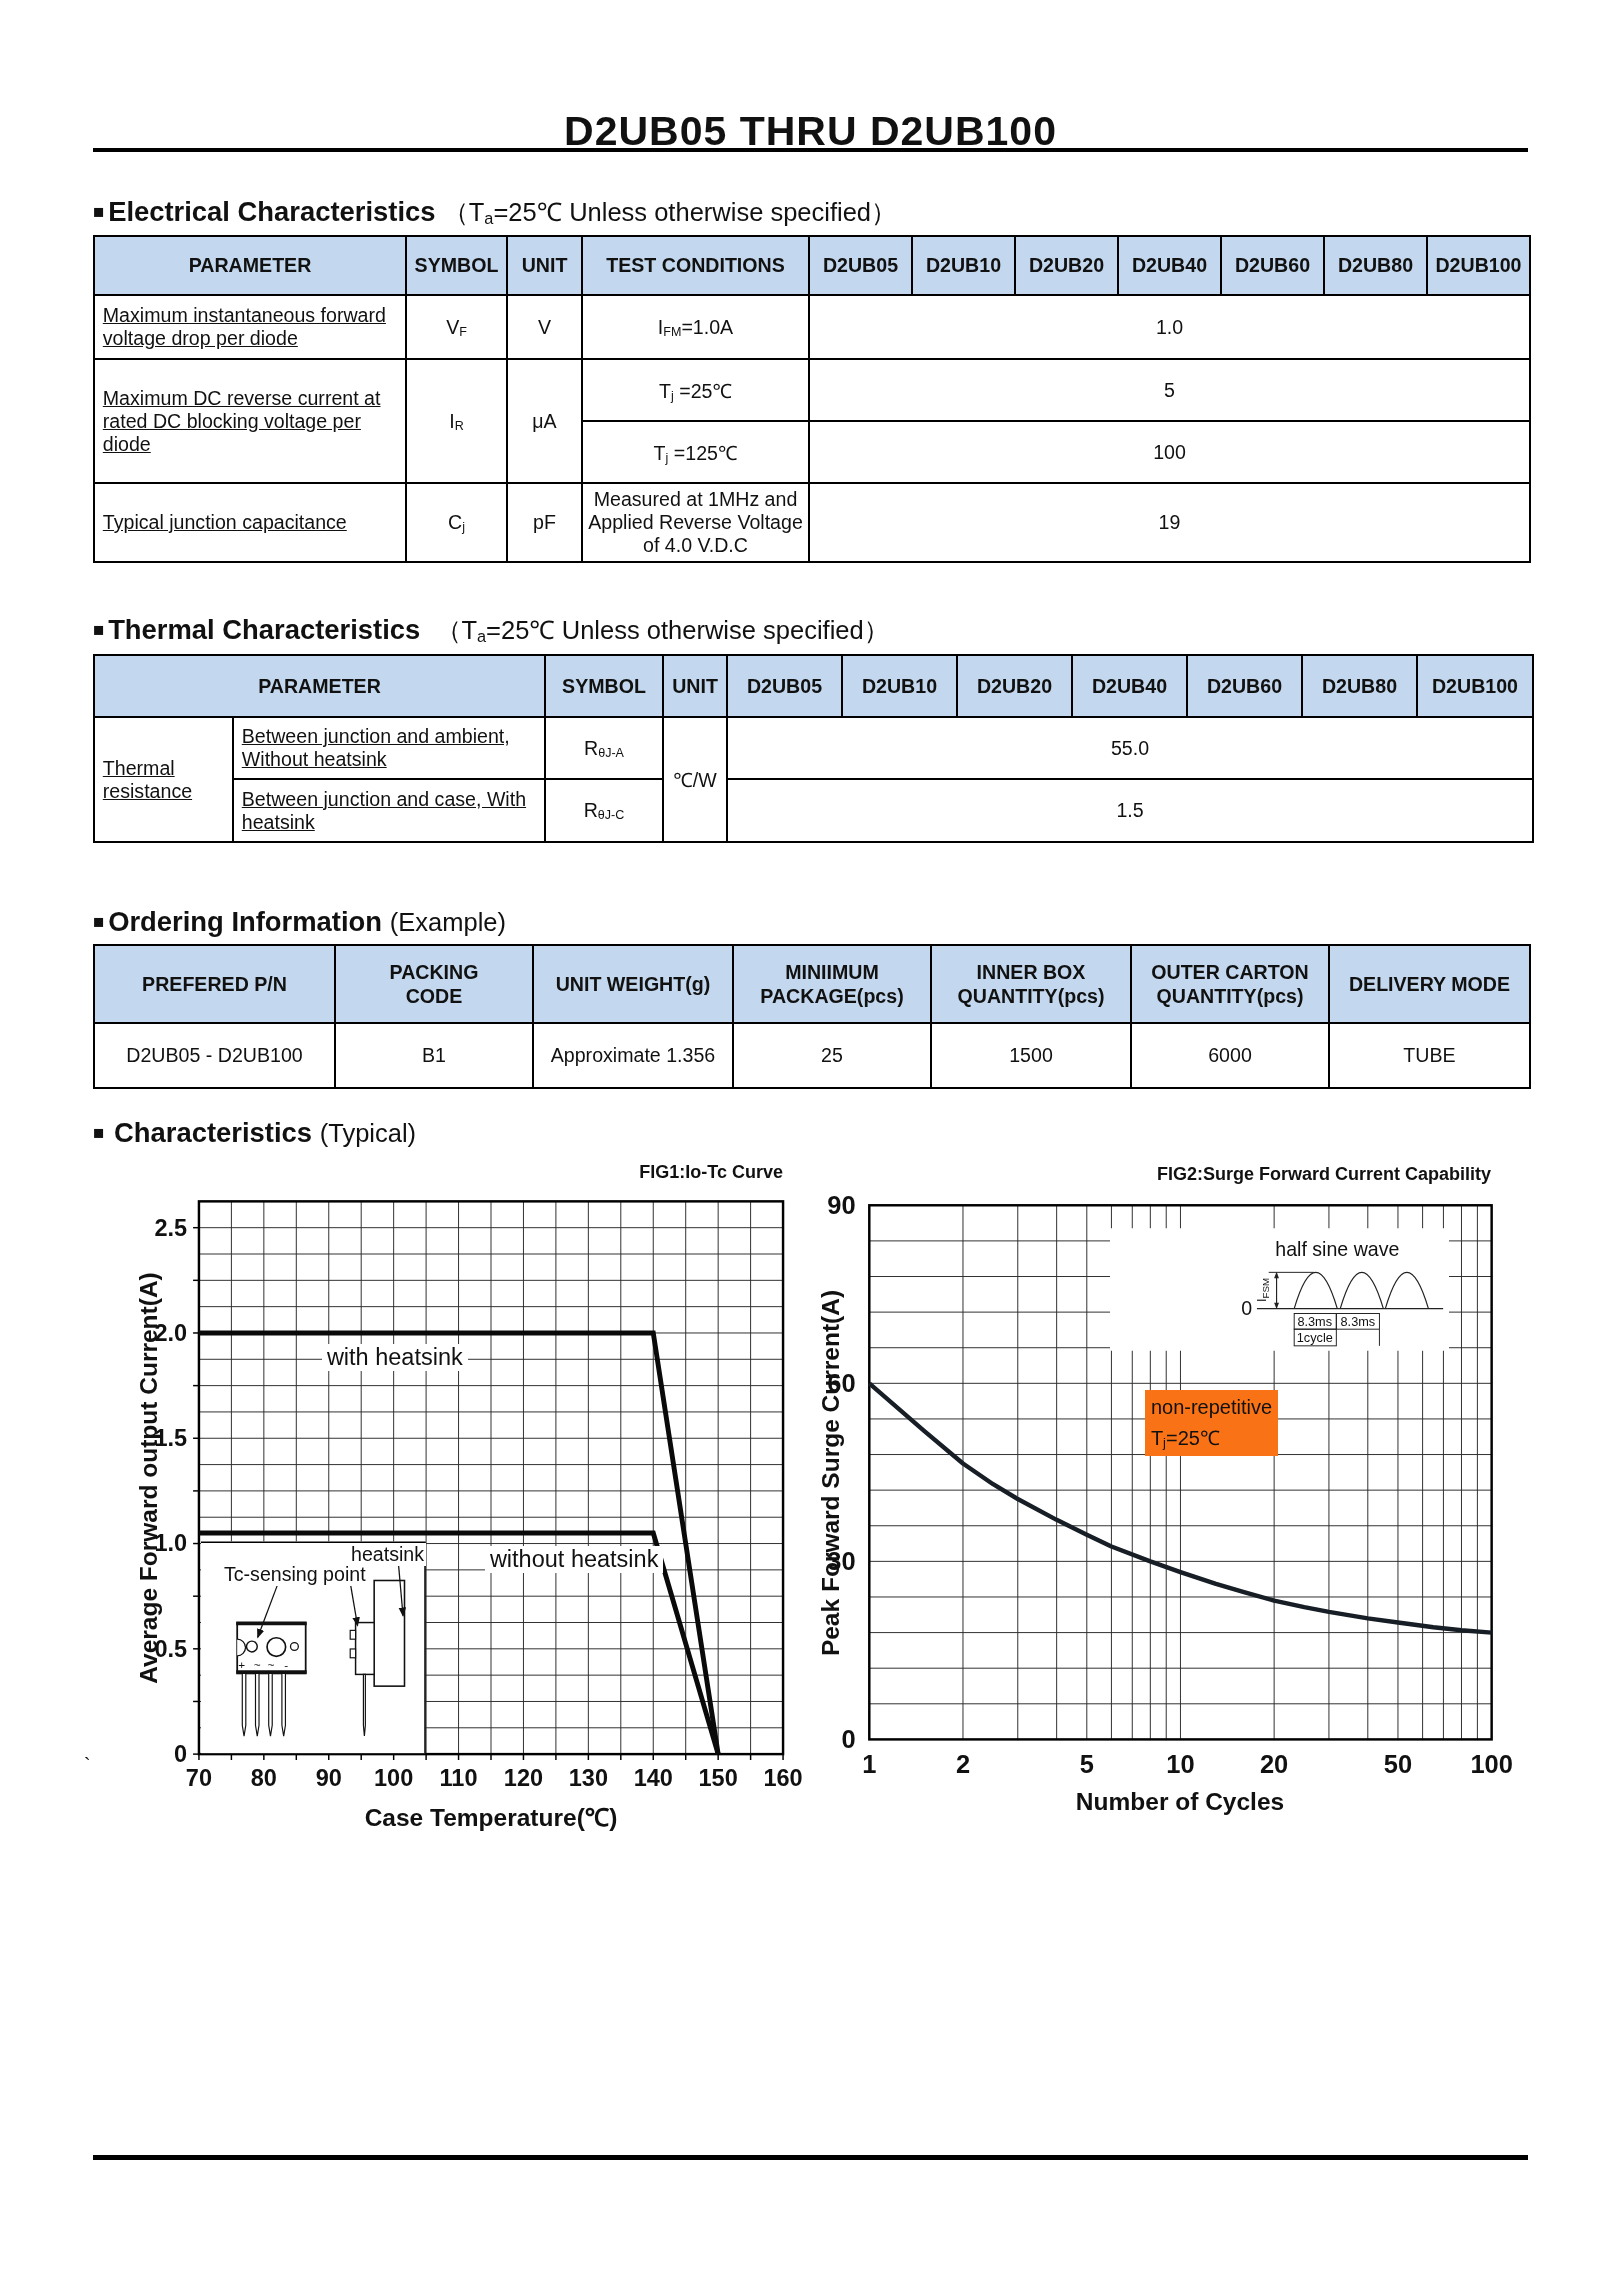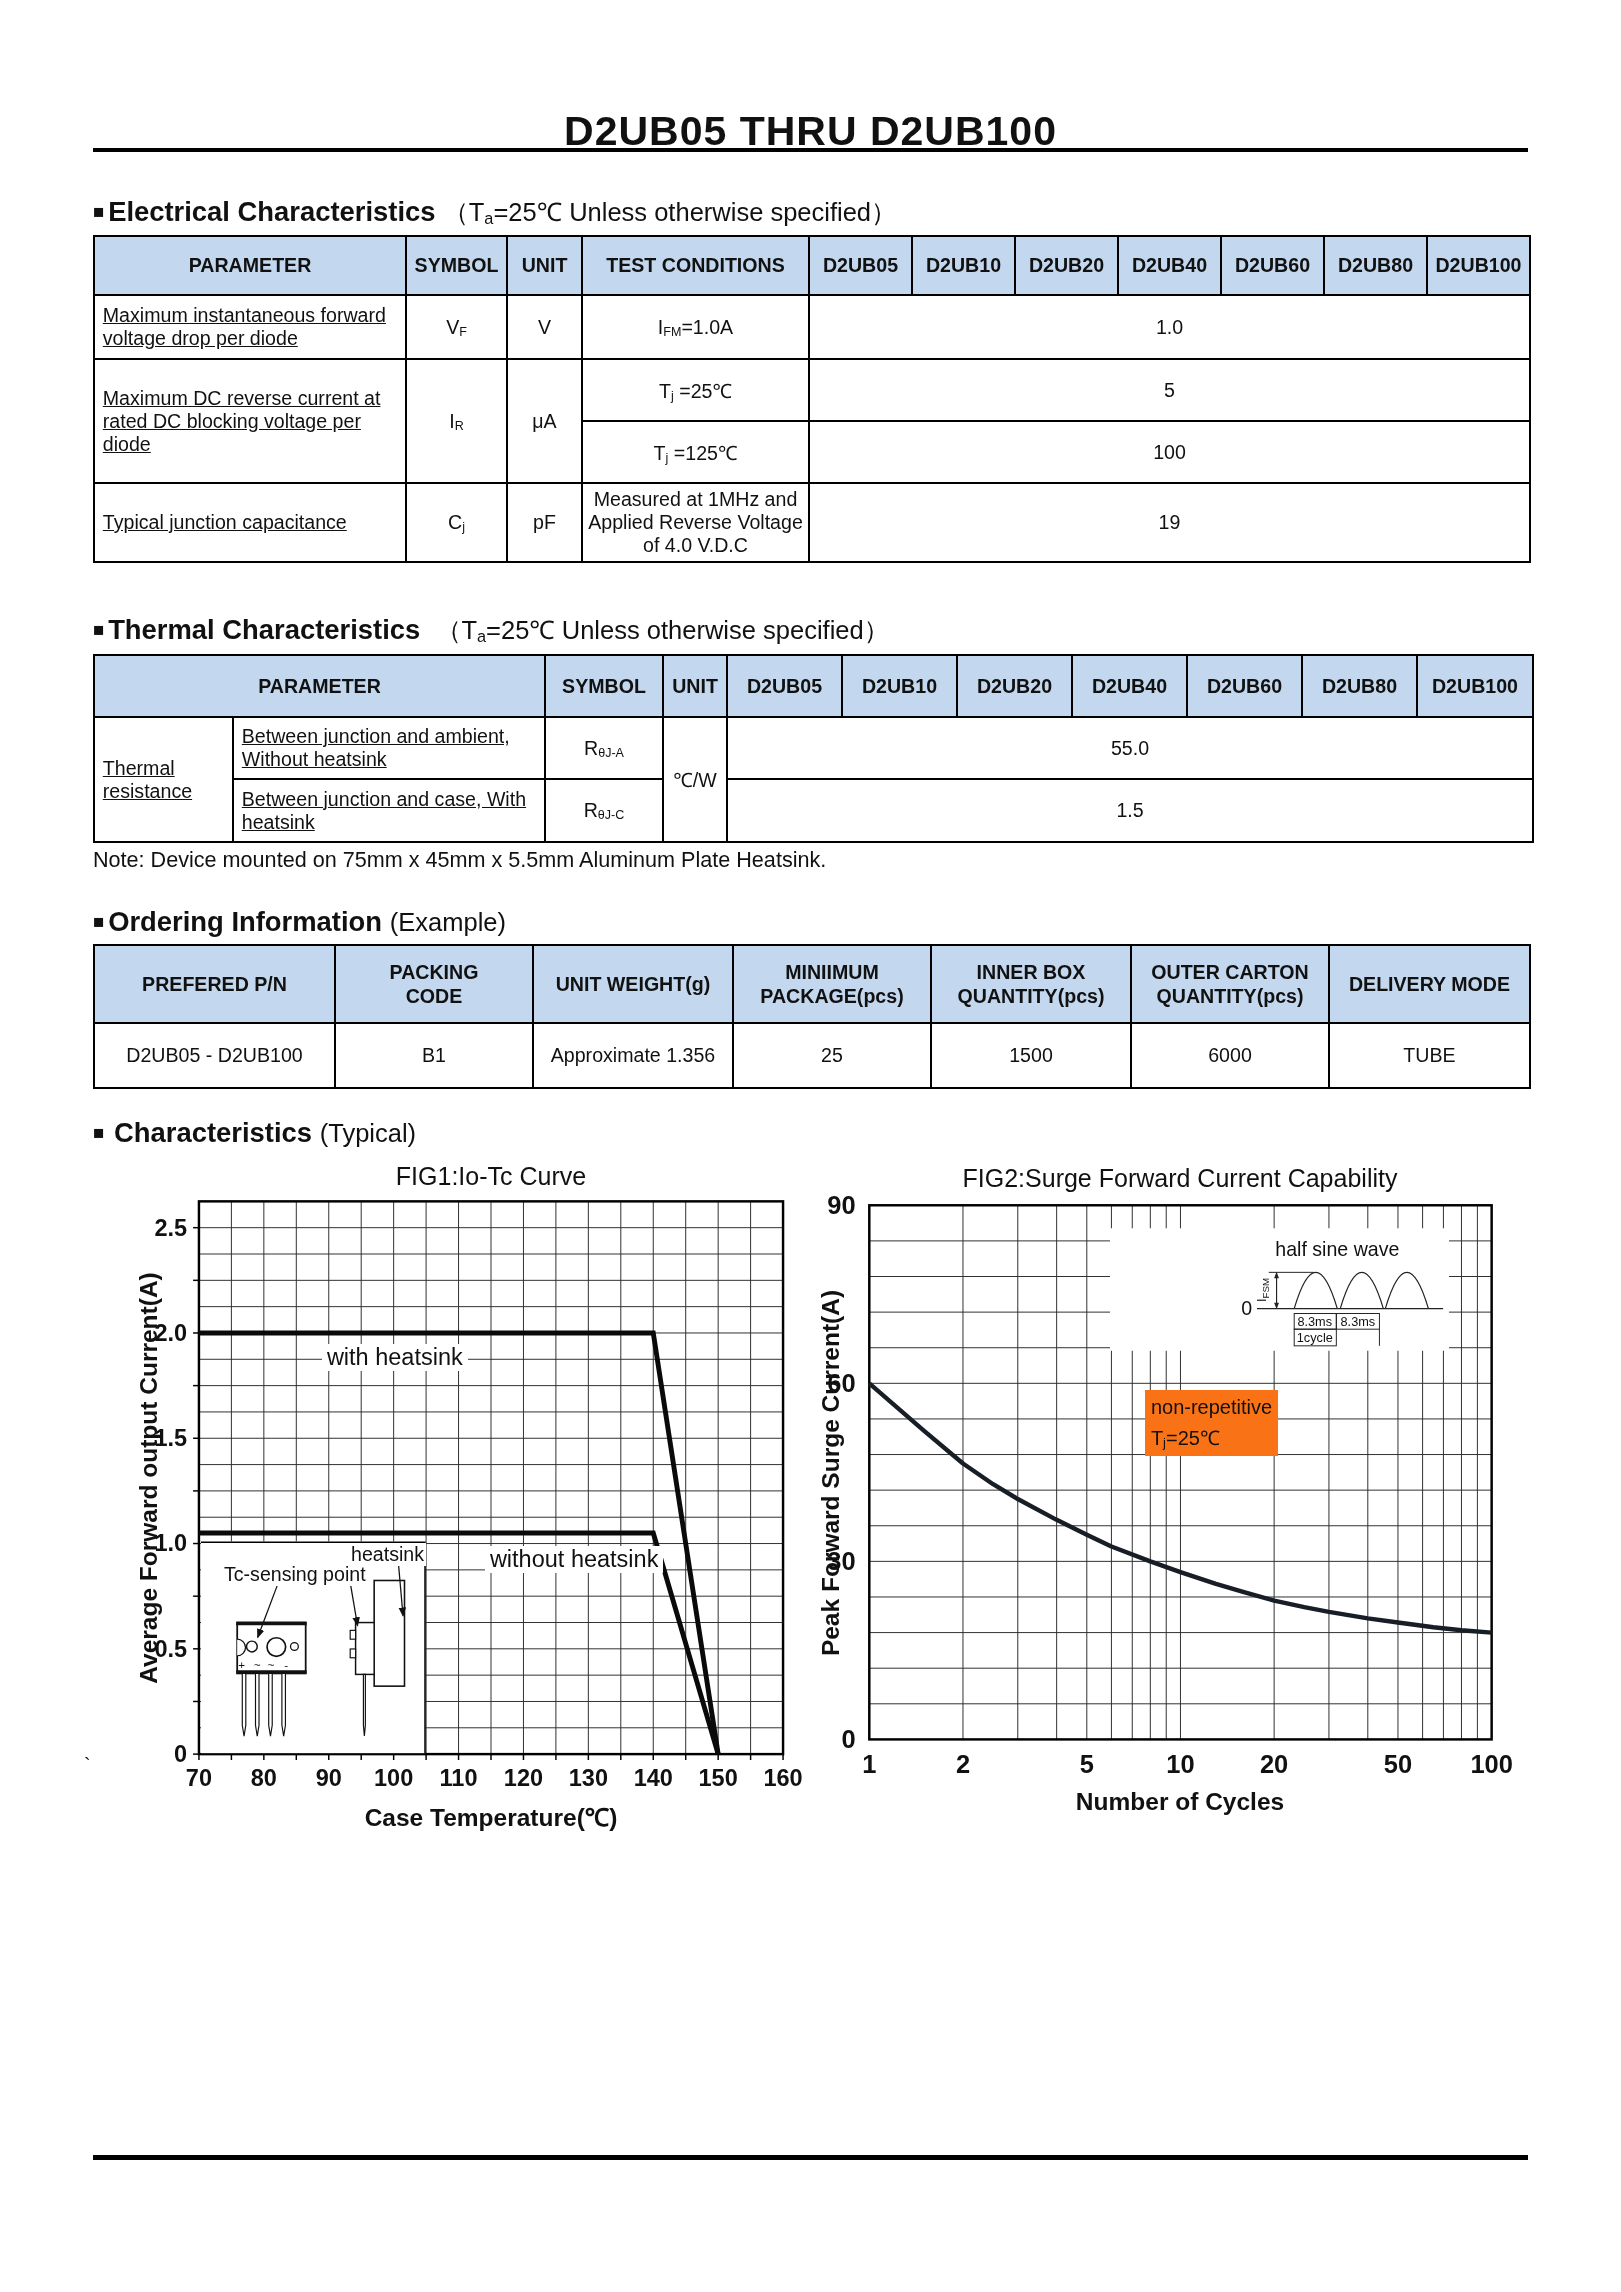--- a/index.html
+++ b/index.html
@@ -16,21 +16,21 @@
   sub{font-size:64%;vertical-align:-0.18em;line-height:0;}
   
   table{border-collapse:collapse;table-layout:fixed;width:1436px;background:#fff;}
   table,td,th{border:2px solid #000;}
   table{border-width:2.9px;}
   th{background:#C3D8EE;font-size:19.6px;font-weight:bold;text-align:center;padding:2px;}
   td{font-size:19.6px;text-align:center;vertical-align:middle;padding:2px 3.9px;}
   td.param{text-align:left;padding-left:7.8px;font-size:19.6px;text-decoration:underline;}
   .prelines{white-space:pre-line;line-height:1.25;}
   
-  .fig-title{text-align:center;font-size:25px;font-weight:normal;}
+  .fig-title{text-align:right;font-size:18px;font-weight:bold;}
   .axis-x{text-align:center;font-size:24.5px;font-weight:bold;}
   .axis-y{transform:translate(-50%,-50%) rotate(-90deg);white-space:nowrap;font-size:24.5px;font-weight:bold;}
   .curve-label{font-size:23.5px;background:#fff;padding:0 4.9px;white-space:nowrap;margin-left:44px;}
   .small-label{font-size:19.6px;background:#fff;padding:0 2px;white-space:nowrap;}
   .note-box{background:#f97316;font-size:20px;line-height:1.55;padding:2px 5.9px;white-space:nowrap;}
   .plain-note{font-size:21.6px;}
   .footer{left:0;top:2109px;width:100%;text-align:center;font-size:26.5px;}
   svg text.tick{font:600 24px "Liberation Sans",sans-serif;fill:#111;}
   svg text.tick2{font:600 26px "Liberation Sans",sans-serif;fill:#111;}
   svg text.art{font:400 20px "Liberation Sans",sans-serif;fill:#111;}
@@ -151,21 +151,20 @@
         <td colspan="7">55.0</td>
       </tr>
       <tr style="height:63px">
         <td class="param">Between junction and case, With heatsink</td>
         <td><span>R</span><sub>θJ-C</sub></td>
         <td colspan="7">1.5</td>
       </tr>
     </tbody>
       </table>
   </div>
-  <div class="abs plain-note" style="left:93px;top:847px;">Note: Device mounted on 75mm x 45mm x 5.5mm Aluminum Plate Heatsink.</div>
 
   <div class="abs sec-head" style="top:906px;">
     <span class="bullet">■</span>
     <span class="h">Ordering Information</span>
     <span class="note">(Example)</span>
   </div>
 
   <div class="abs" style="left:93px;top:944px;">
     <table>
       <colgroup>

